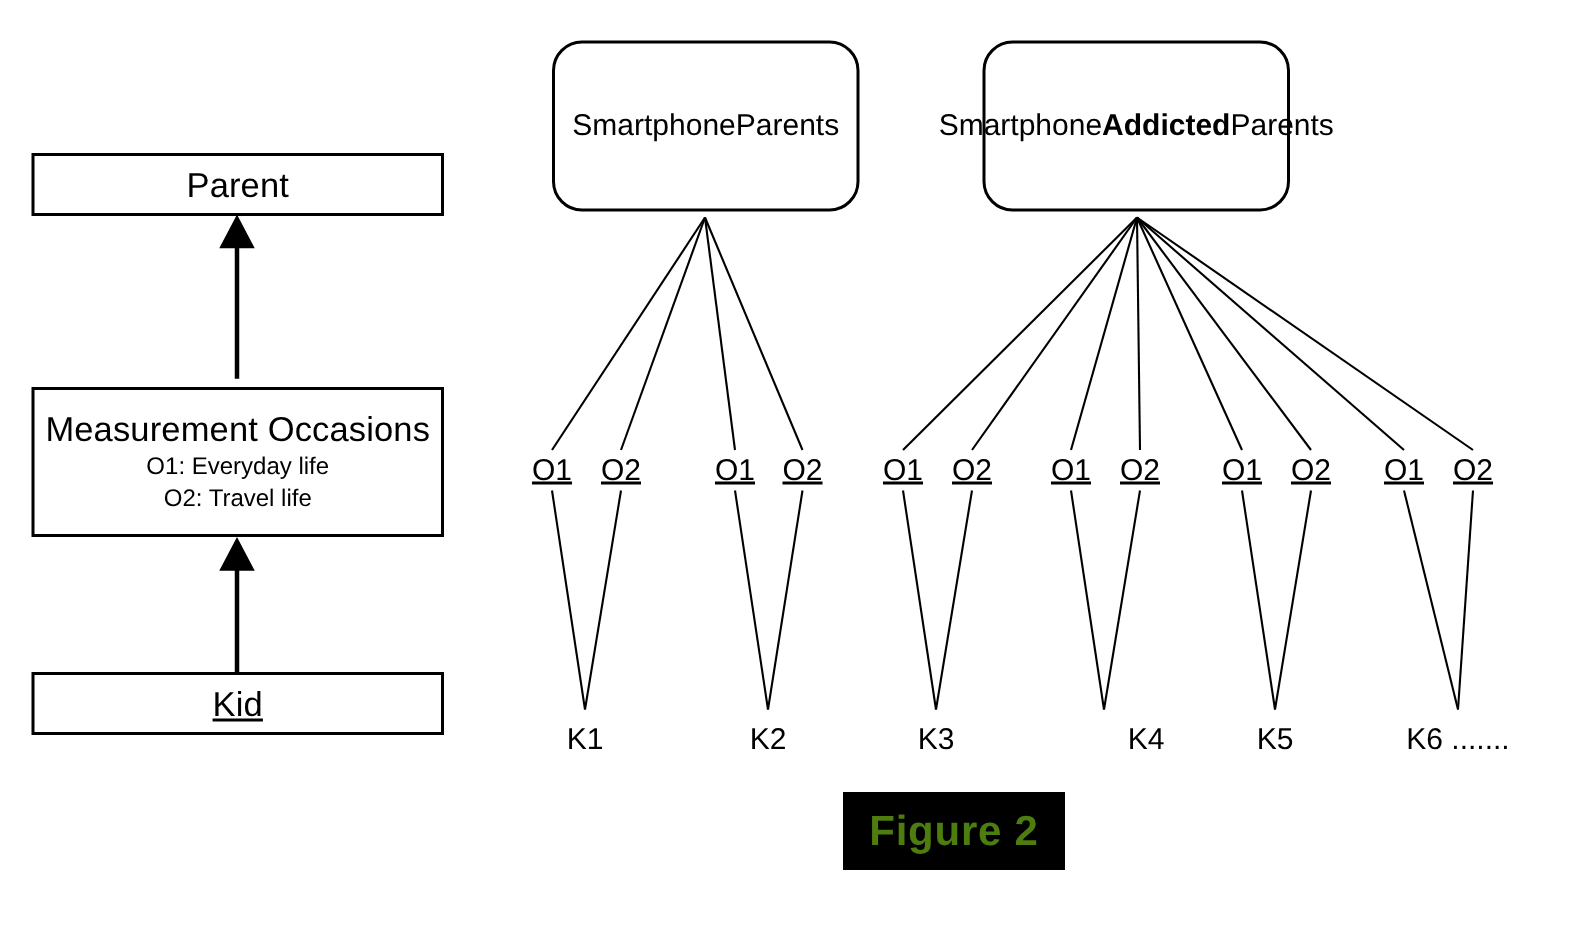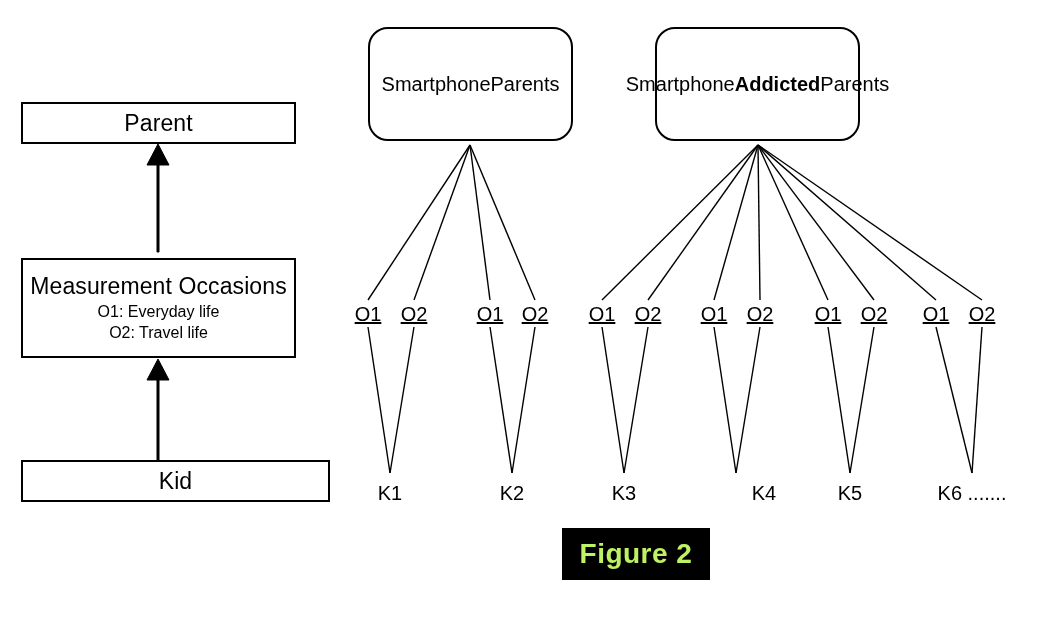--- a/index.html
+++ b/index.html
@@ -28,21 +28,21 @@
     border: 2px solid #000000;
     background: #ffffff;
     display: flex;
     flex-direction: column;
     align-items: center;
     justify-content: center;
     text-align: center;
   }
   #parent-box  { left: 21px;  top: 102px; width: 275px; height: 42px; }
   #measure-box { left: 21px;  top: 258px; width: 275px; height: 100px; }
-  #kid-box     { left: 21px;  top: 460px; width: 309px; height: 42px; }
+  #kid-box     { left: 21px;  top: 448px; width: 275px; height: 42px; text-decoration: underline; }
 
   .box-title {
     font-size: 23px;
     line-height: 26px;
     letter-spacing: 0.1px;
   }
   .box-sub {
     font-size: 16px;
     line-height: 21px;
   }
@@ -82,21 +82,21 @@
   .k-label { top: 482px; }
 
   
   #figure-caption {
     position: absolute;
     left: 562px;
     top: 528px;
     width: 148px;
     height: 52px;
     background: #000000;
-    color: #bef264;
+    color: #4d7c0f;
     display: flex;
     align-items: center;
     justify-content: center;
     font-size: 28px;
     font-weight: bold;
     letter-spacing: 0.5px;
   }
 </style>
 </head>
 <body>

